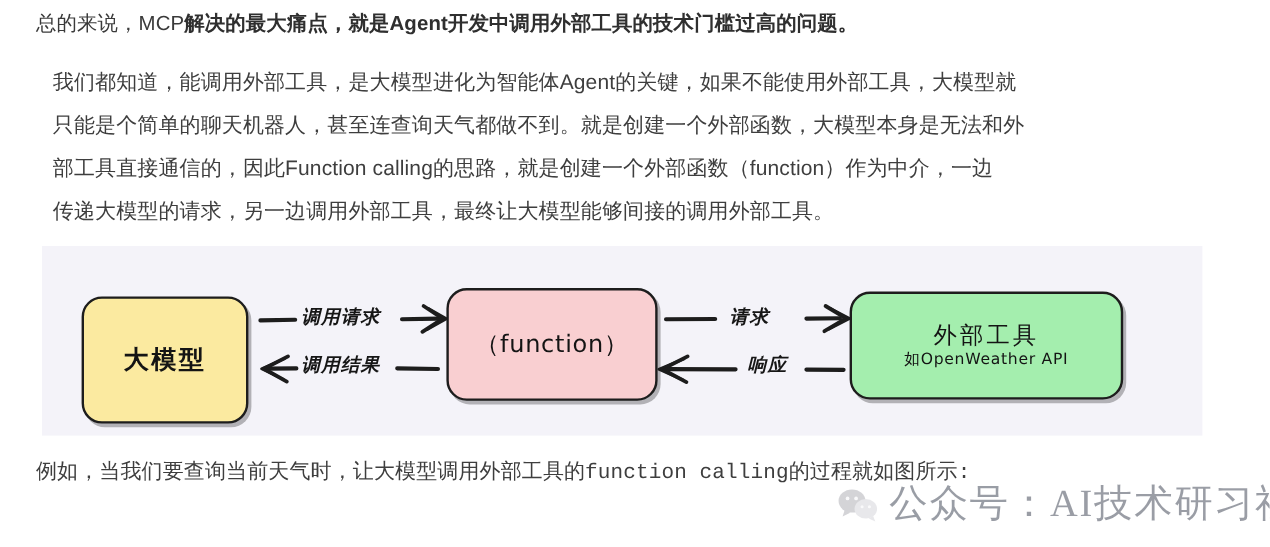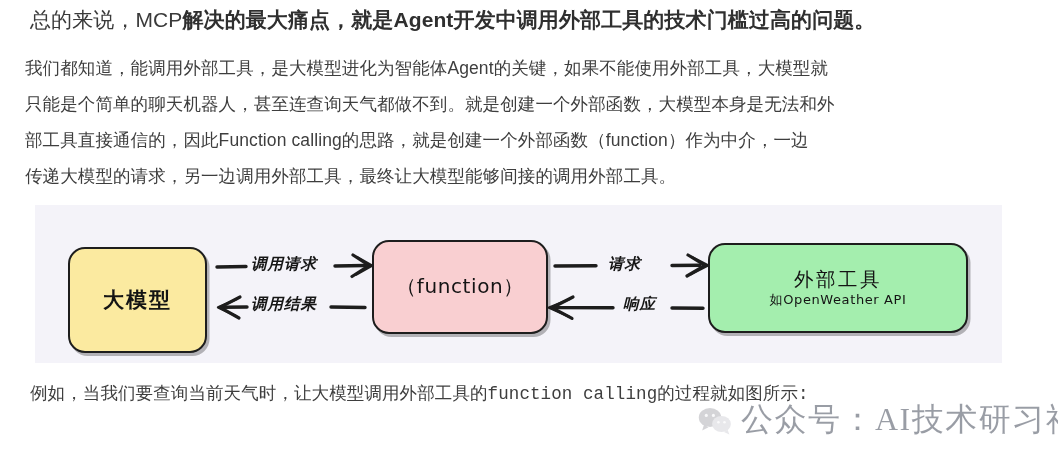--- a/index.html
+++ b/index.html
@@ -17,33 +17,33 @@
     color: #3c3c3c;
     -webkit-font-smoothing: antialiased;
   }
 
   
   .heading {
     position: absolute;
     left: 30px;
     top: 6px;
     width: 1010px;
-    font-size: 21px;
+    font-size: 17px;
     line-height: 28px;
     letter-spacing: 0.1px;
     color: #3a3a3a;
     white-space: nowrap;
   }
   .heading .normal { font-weight: 400; }
   .heading .strong { font-weight: 700; color: #2f2f2f; }
 
   
   .body-para {
     position: absolute;
-    left: 25px;
+    left: 44px;
     top: 50px;
     width: 982px;
     font-size: 17.5px;
     line-height: 36px;
     color: #3e3e3e;
     letter-spacing: 0.1px;
     text-align: left;
   }
   .body-para .pline { white-space: nowrap; display: block; }
 
@@ -90,21 +90,21 @@
     width: 176px; height: 94px;
     background: #f9cfd1;
     font-size: 20px;
     font-weight: 500;
     letter-spacing: 1.2px;
   }
   .node-func .l1 { letter-spacing: 2.5px; }
   .node-func .l2 { letter-spacing: 0.6px; }
   .node-tool {
     left: 673px; top: 38px;
-    width: 260px; height: 90px;
+    width: 228px; height: 90px;
     background: #a4eeae;
     font-size: 19px;
     font-weight: 500;
   }
   .node-tool .l1 { letter-spacing: 2.5px; font-size: 19.5px; }
   .node-tool .l2 { letter-spacing: 0.6px; font-size: 13px; }
 
   
   .arrow-label {
     position: absolute;

